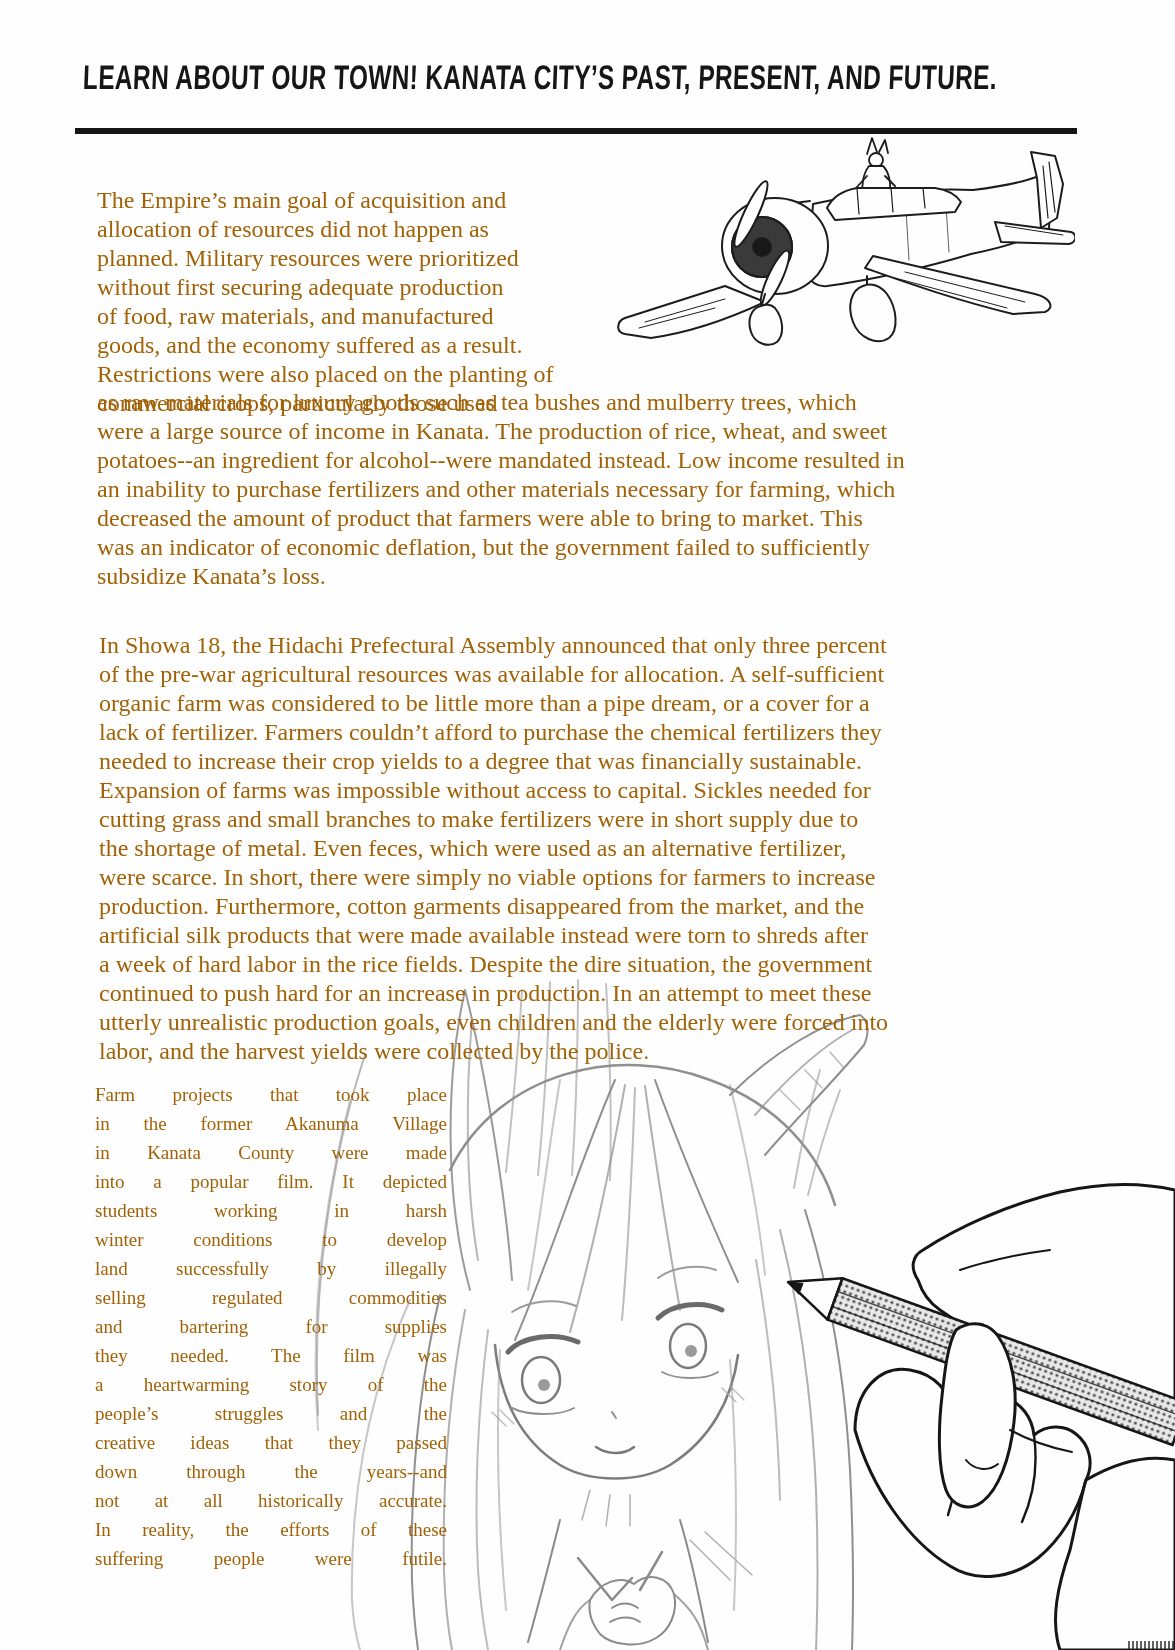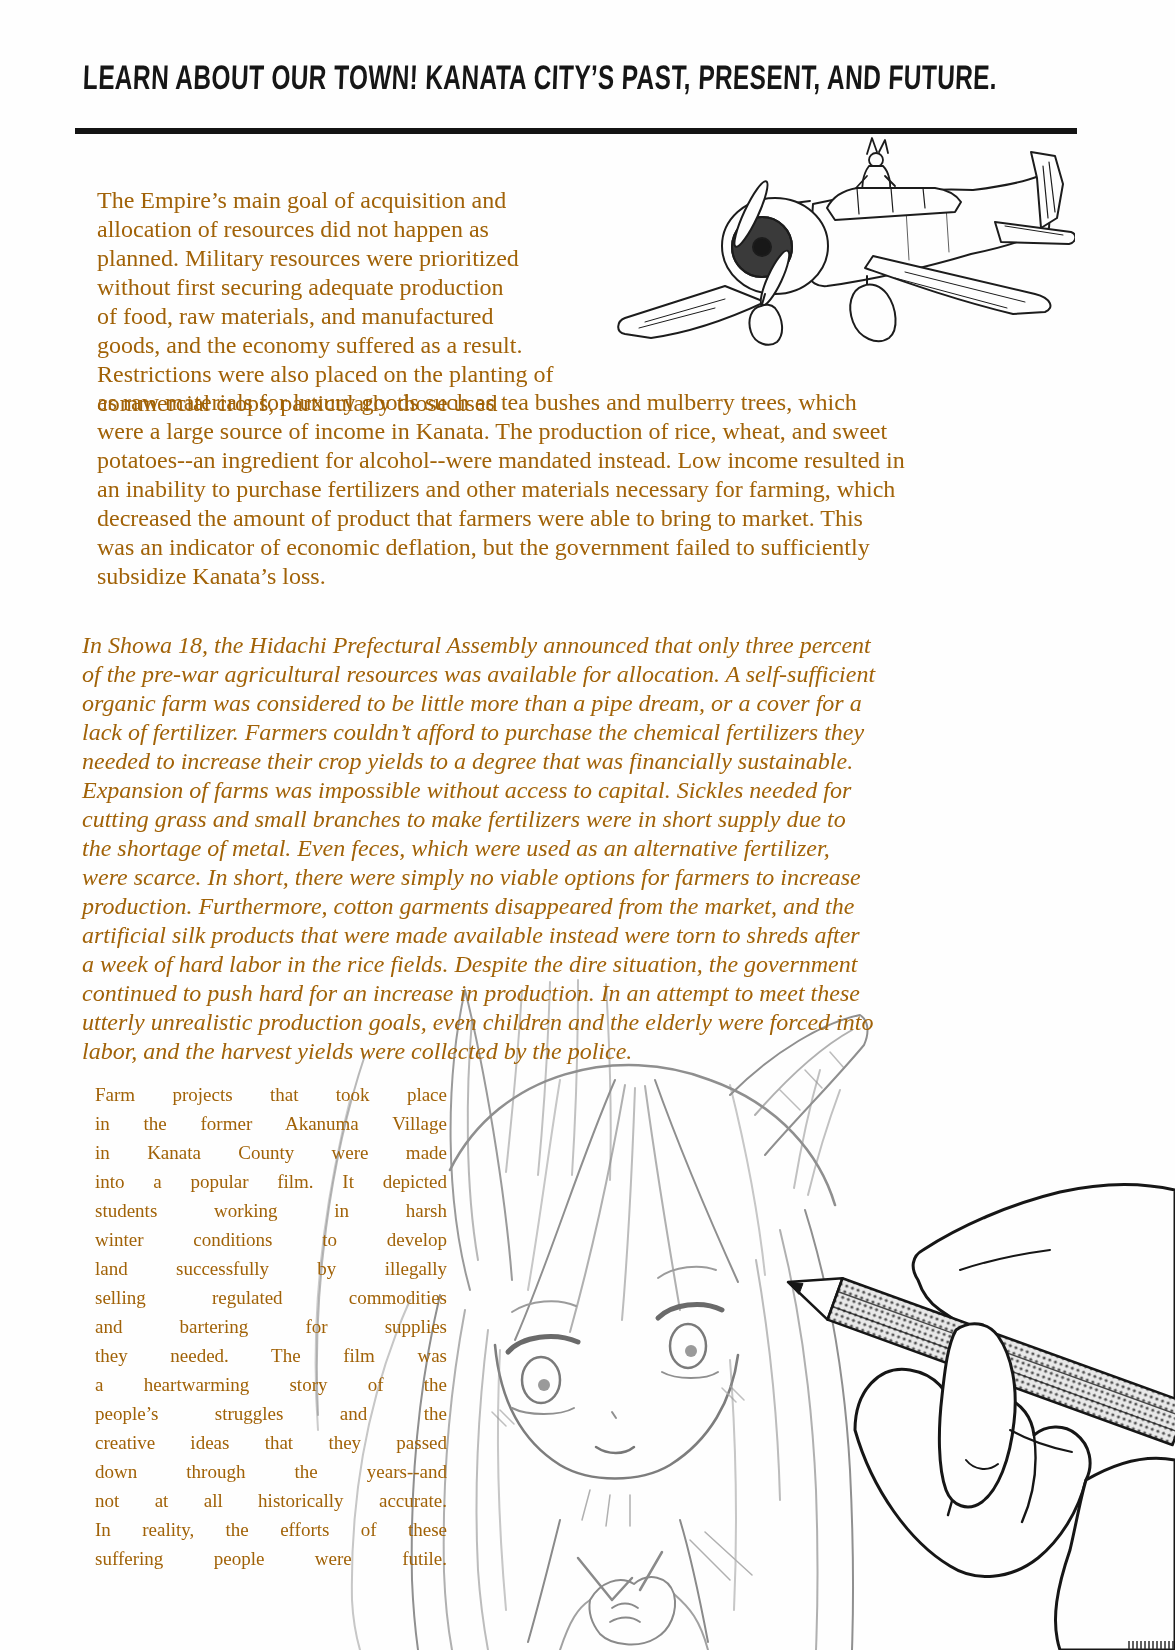--- a/index.html
+++ b/index.html
@@ -15,21 +15,21 @@
     color:#161616;
     transform:scaleX(.72) skewX(-3deg);transform-origin:left center;
   }
   .rule{position:absolute;left:75px;top:128px;width:1002px;height:6px;background:#141414;}
   .para{
     position:absolute;font-size:24px;line-height:29px;
     white-space:pre;color:#a16207;
   }
   .para.wrapped{left:97px;top:186px;}
   .para.full-a{left:97px;top:388px;}
-  .para.full-b{left:82px;top:631px;font-style:italic;}
+  .para.full-b{left:99px;top:631px;}
   .para.narrow{
     left:95px;top:1080px;width:352px;font-size:19px;
     white-space:pre-line;text-align:justify;text-align-last:justify;
   }
   .art{position:absolute;}
   .art.plane{left:605px;top:136px;}
   .art.girl{left:260px;top:960px;}
   .art.hand{left:760px;top:1130px;}
   .watermark{
     position:absolute;left:1128px;top:1641px;width:46px;height:8px;opacity:.75;

